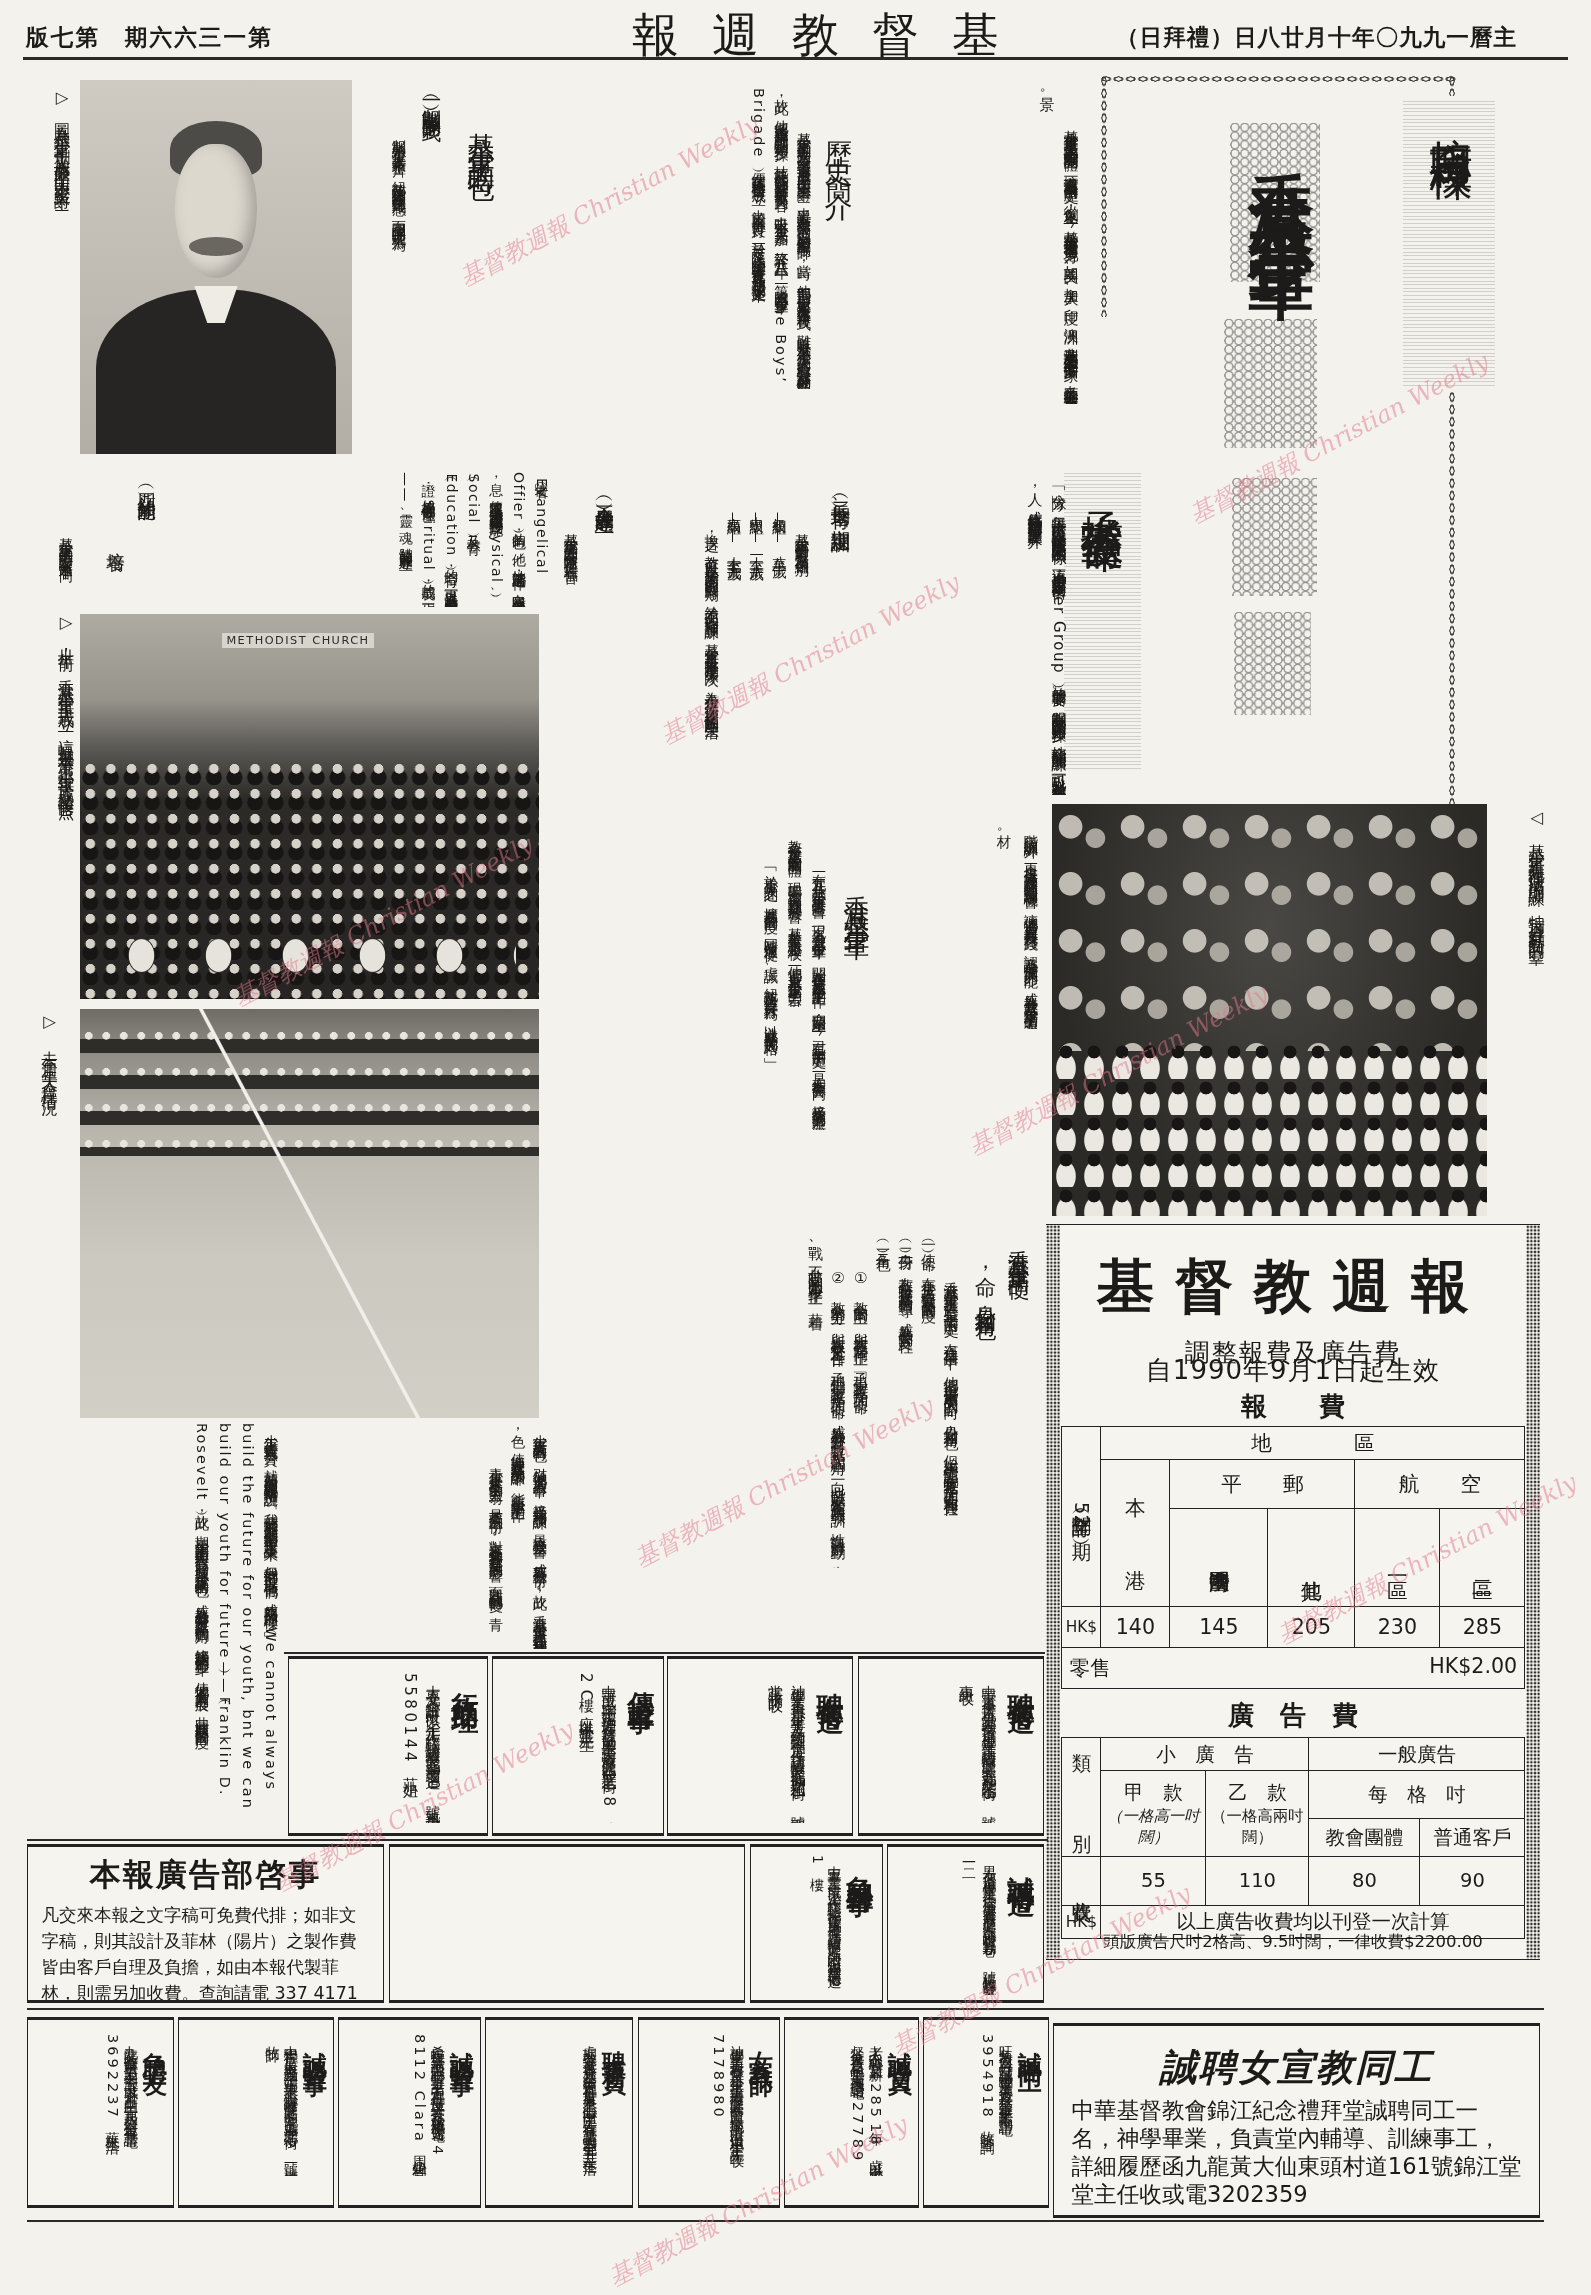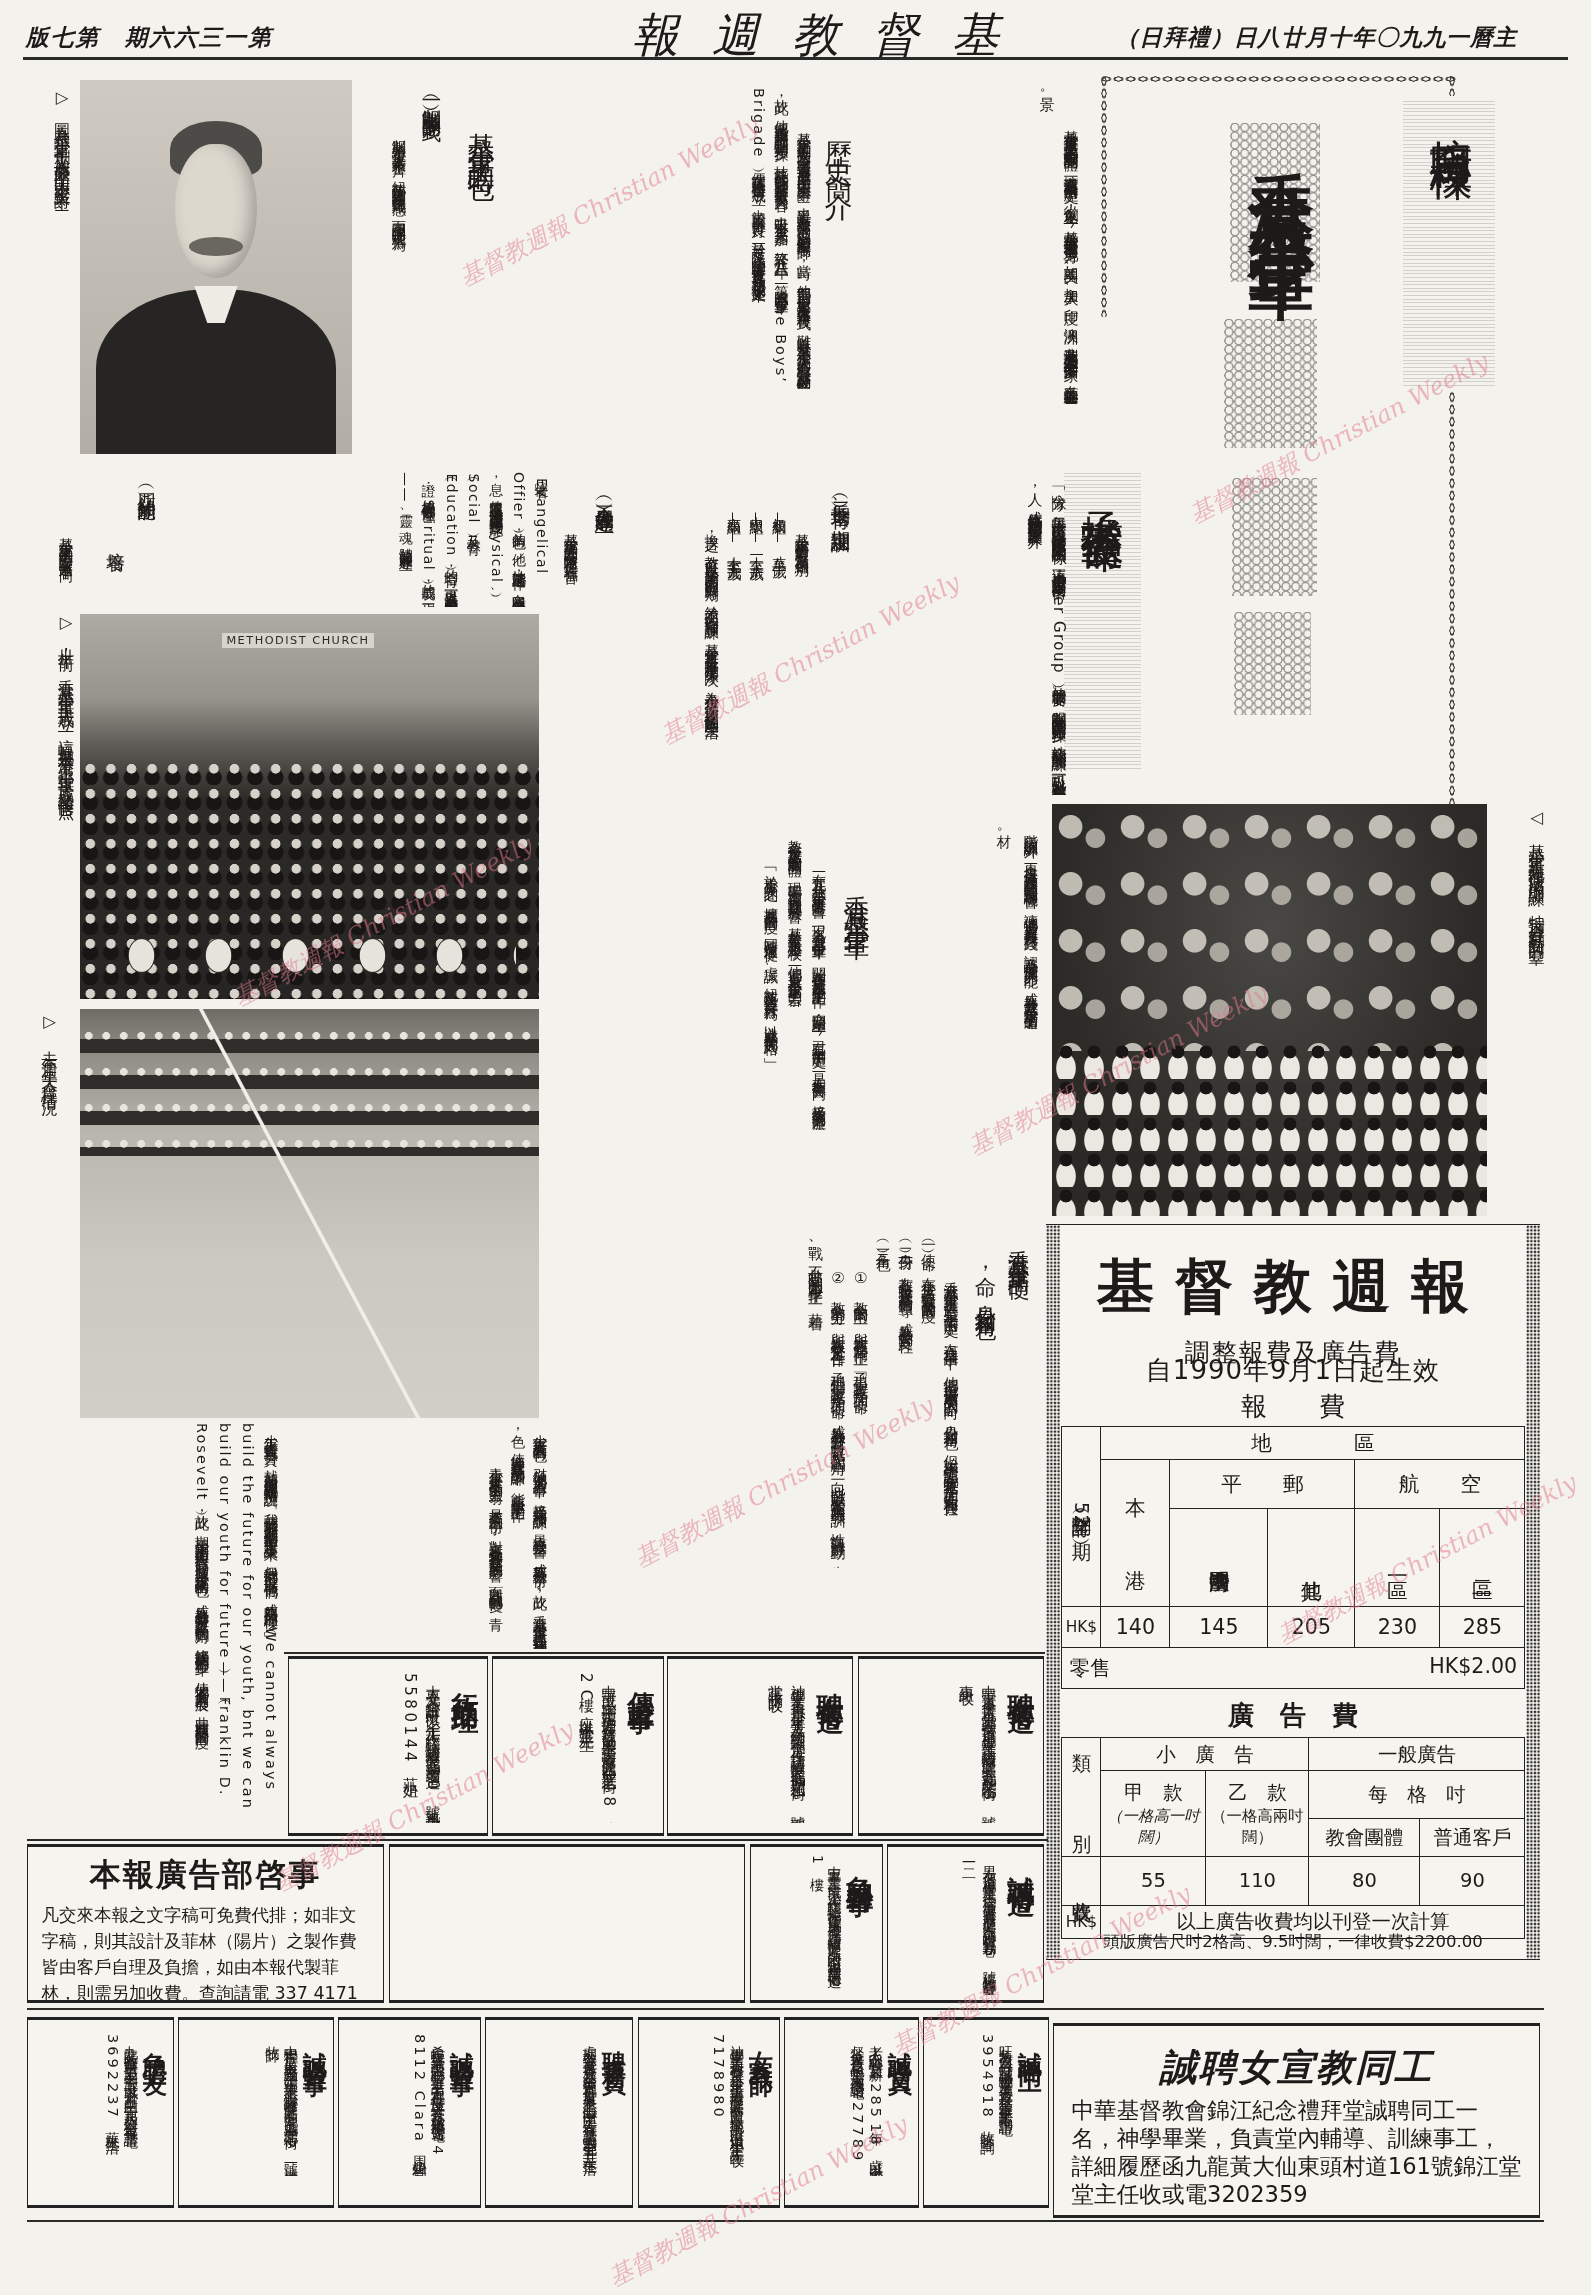--- a/index.html
+++ b/index.html
@@ -1,21 +1,21 @@
 <!DOCTYPE html>
 <html style="font-size:8.2px"><head>
 <meta charset="utf-8">
 <style>
   html,body{margin:0;padding:0;}
   body{width:1591px;height:2295px;position:relative;overflow:hidden;background:#f4f2ec;color:#1c1b19;font-family:"DejaVu Sans",sans-serif;}
   .abs{position:absolute;}
   .vt{position:absolute;writing-mode:vertical-rl;white-space:pre-line;overflow:hidden;font-family:"DejaVu Sans",sans-serif;}
   .body{font-size:14.4px;letter-spacing:2.1px;line-height:22.6px;}
   .serif{font-family:"DejaVu Serif",serif;}
-  .rtl{direction:rtl;unicode-bidi:bidi-override;white-space:nowrap;font-style:italic;}
+  .rtl{direction:rtl;unicode-bidi:bidi-override;white-space:nowrap;}
   .rule{position:absolute;background:#2a2a28;}
   
   .hdr-issue{left:26px;top:21.6px;font-size:22.6px;font-weight:bold;letter-spacing:2.1px;}
   .hdr-title{left:632px;top:4.1px;font-size:47px;letter-spacing:33px;font-family:"DejaVu Serif",serif;}
   .hdr-date{left:1116px;top:21.6px;font-size:22.6px;font-weight:bold;letter-spacing:1px;}
   
   .cap{font-size:16.5px;letter-spacing:3.6px;line-height:27px;}
   
   .h-big{font-family:"DejaVu Serif",serif;}
   
@@ -151,21 +151,21 @@
 <div class="vt body" style="left:284px;top:1423px;width:267px;height:226px;line-height:22px;">少年軍所有的特色，引領他們進入教會中，接受栽培和訓練，最終接受基督，成為教會一份子。故此，香港基督少年軍亦担任栽培和訓練導師的角色，使導師在有系統的訓練下，能肩負少年軍的工作。
 　　青少年是未來社會的主人翁，是教會的一份子，對未來社會和教會有深遠的影響。面對社會的轉變，青</div>
 <div class="vt body" style="left:27px;top:1423px;width:255px;height:399px;line-height:23px;">少年工作者責無旁貸，就如前美國總統羅斯福所說：「我們雖然不能為我們的青年人建設未來，但我們卻可以培育他們，成為明日的棟樑。」（We cannot always build the future for our youth, bnt we can build our youth for future）——（Franklin D. Rosevelt）故此，期望少年軍的工作與教會「一同發揮基督少年軍的特色」，成為教會外向宣教工作的觸角，接觸我們的青少年，使他們有全人的發展，共同擴展基督的國度。</div>
 
 <div class="rate-box">
   <div class="halftone" style="left:0;top:0;width:14.4px;height:100%;"></div>
   <div class="halftone" style="right:0;top:0;width:14.4px;height:100%;"></div>
   <div class="rc-center serif" style="top:23px;font-size:58px;letter-spacing:20.6px;font-weight:bold;">基督教週報</div>
   <div class="rc-center" style="top:111px;font-size:25px;letter-spacing:2.1px;">調整報費及廣告費</div>
   <div class="rc-center" style="top:128px;font-size:26px;letter-spacing:1px;">自1990年9月1日起生效</div>
-  <div class="rc-center serif" style="top:164px;font-size:26px;font-weight:normal;text-align:center;">報　　費</div>
+  <div class="rc-center serif" style="top:164px;font-size:26px;font-weight:bold;text-align:center;">報　　費</div>
 
   <table class="rt" style="top:201px;">
     <colgroup>
         <col style="width:39px">
         <col style="width:69px">
         <col style="width:98px">
         <col style="width:87px">
         <col style="width:85px">
         <col style="width:85px">
       </colgroup>

